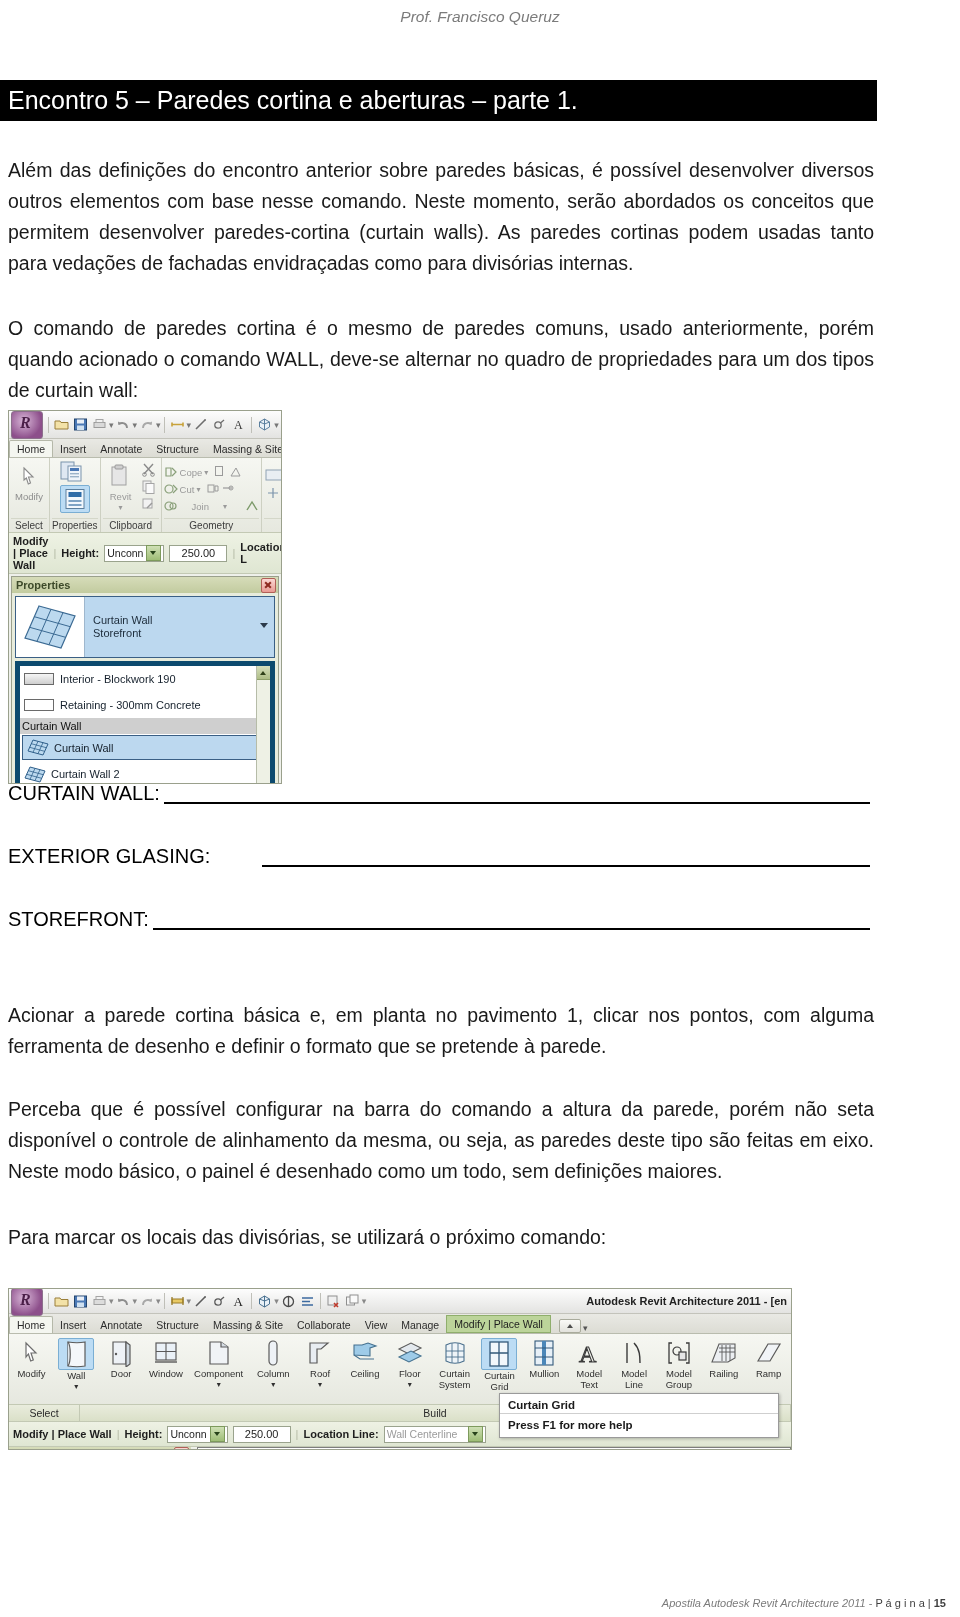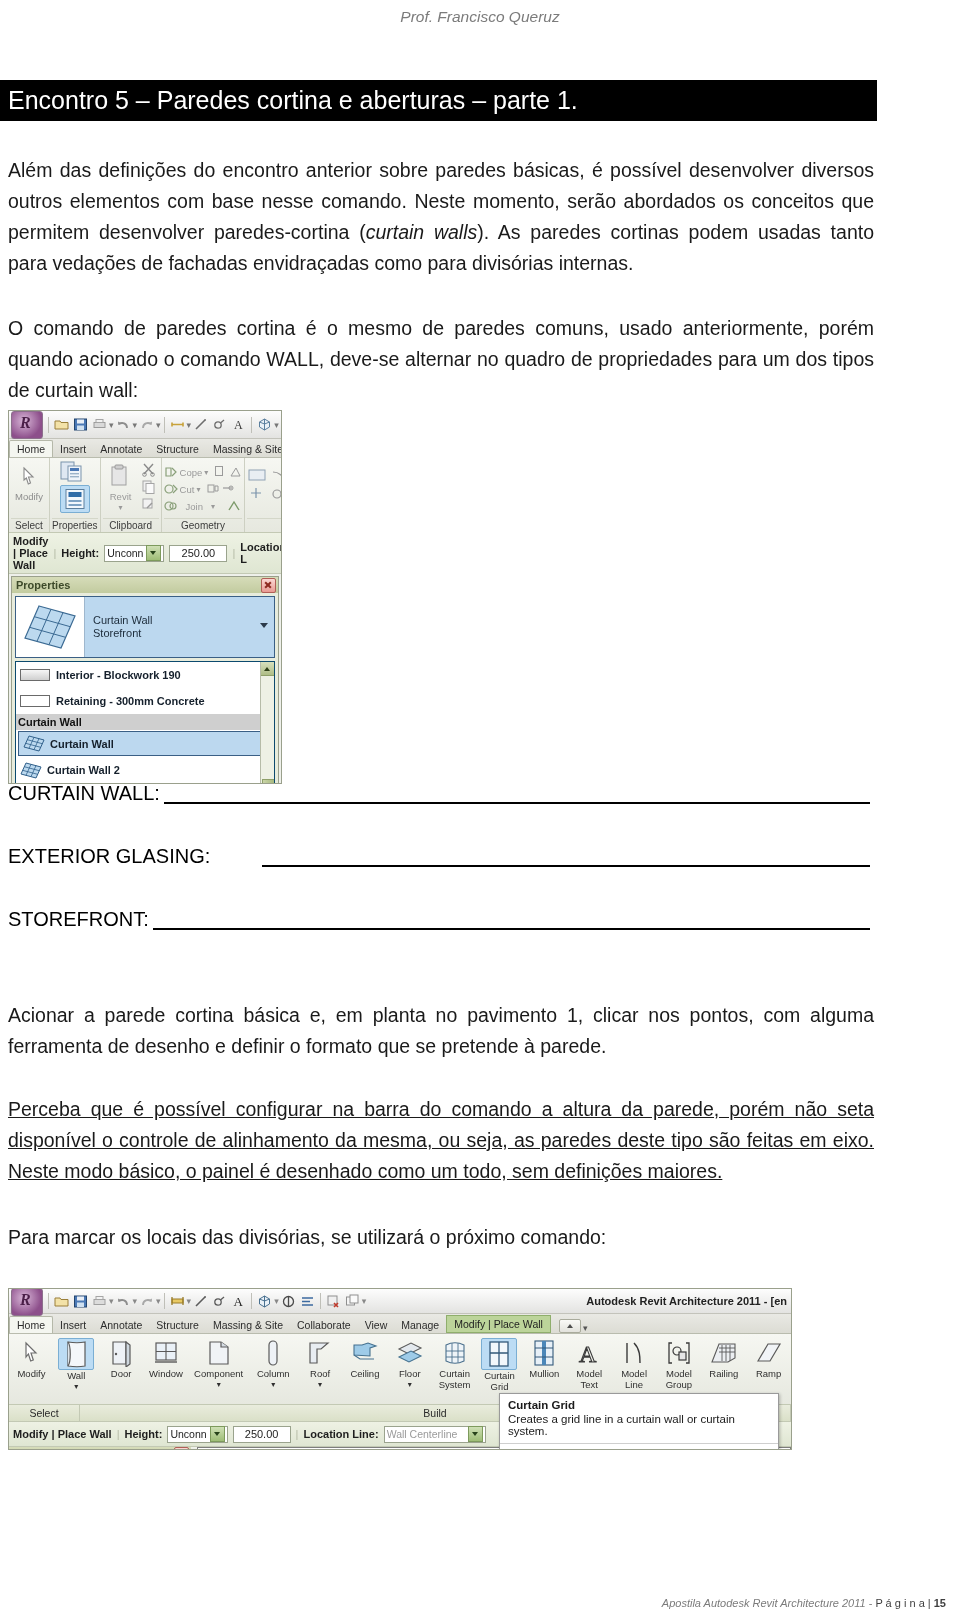--- a/index.html
+++ b/index.html
@@ -63,26 +63,26 @@
     width: 866px;
   }
   p.para {
     margin: 0;
     font-size: 19.5px;
     line-height: 31px;
     color: #1a1a1a;
     text-align: justify;
     text-justify: inter-word;
   }
-  .it { font-style: italic; }
+  .it { }
 
   .para-1 { position: absolute; top: 155px; left: 0; width: 866px; }
   .para-2 { position: absolute; top: 313px; left: 0; width: 866px; text-align: left; }
   .para-3 { position: absolute; top: 1000px; left: 0; width: 866px; }
-  .para-4 { position: absolute; top: 1094px; left: 0; width: 866px; text-decoration: underline; }
+  .para-4 { position: absolute; top: 1094px; left: 0; width: 866px; }
   .para-5 { position: absolute; top: 1222px; left: 0; width: 866px; text-align: left; }
 
   
   .blank-row {
     position: absolute;
     left: 8px;
     display: flex;
     align-items: flex-end;
     width: 862px;
   }
@@ -371,25 +371,24 @@
   .type-caret {
     position: absolute;
     right: 6px; top: 26px;
     border-left: 4px solid transparent;
     border-right: 4px solid transparent;
     border-top: 5px solid #2b3a4a;
   }
 
   .typelist {
     background: #ffffff;
-    border: 1px solid #0c4a6e;
+    border: 5px solid #0c4a6e;
     margin: 0 3px 3px 3px;
     position: relative;
     overflow: hidden;
-    font-weight: bold;
   }
   .tl-row {
     display: flex;
     align-items: center;
     font-size: 11px;
     color: #15202c;
     padding-left: 4px;
   }
   .tl-row .sw {
     width: 28px; height: 10px;
@@ -712,21 +711,21 @@
                 <path d="M9 4h3v5H9z" fill="none" stroke="#9a9a9a"></path>
               </svg>
           </span>
           <span>
             <svg width="13" height="13" viewBox="0 0 13 13">
                 <path d="M2 6h9" stroke="#9a9a9a" stroke-width="1.2"></path>
                 <circle cx="10" cy="6" r="2" fill="none" stroke="#9a9a9a"></circle>
               </svg>
           </span>
         </div>
-        <div style="display:flex;align-items:center;gap:8px;font-size:9.5px;color:#9a9a9a;margin-top:2px;">
+        <div style="display:flex;align-items:center;gap:14px;font-size:9.5px;color:#9a9a9a;margin-top:2px;">
           <span>
             <svg width="14" height="12" viewBox="0 0 14 12">
                 <circle cx="5" cy="6" r="4" fill="none" stroke="#8aa07a" stroke-width="1.2"></circle>
                 <circle cx="9" cy="6" r="3" fill="none" stroke="#8aa07a" stroke-width="1.2"></circle>
               </svg>
           </span>
           <span>Join</span>
           <span style="font-size:8px;">▾</span>
           <span style="margin-left:4px;">
             <svg width="14" height="13" viewBox="0 0 14 13">
@@ -1156,21 +1155,20 @@
         <span class="t">Properties</span>
         <span class="closebox"></span>
       </div>
 
     </div>
     <div style="flex:1;height:27px;background:#ffffff;border:1px solid #7d7d7d;margin-left:6px;"></div>
   </div>
 
   <div class="tooltip" style="left:490px; top:104px; width:278px;">
     <div class="tt-title">Curtain Grid</div>
-    <div class="tt-body">Creates a grid line in a curtain wall or curtain system.</div>
     <div class="tt-sep"></div>
     <div class="tt-foot">Press F1 for more help</div>
   </div>
 </div>
 
 <div class="doc-footer">
   <span class="ital">Apostila Autodesk Revit Architecture 2011</span>
   <span>-</span>
   <span class="pg">P á g i n a</span>
   <span class="pg">|</span>

